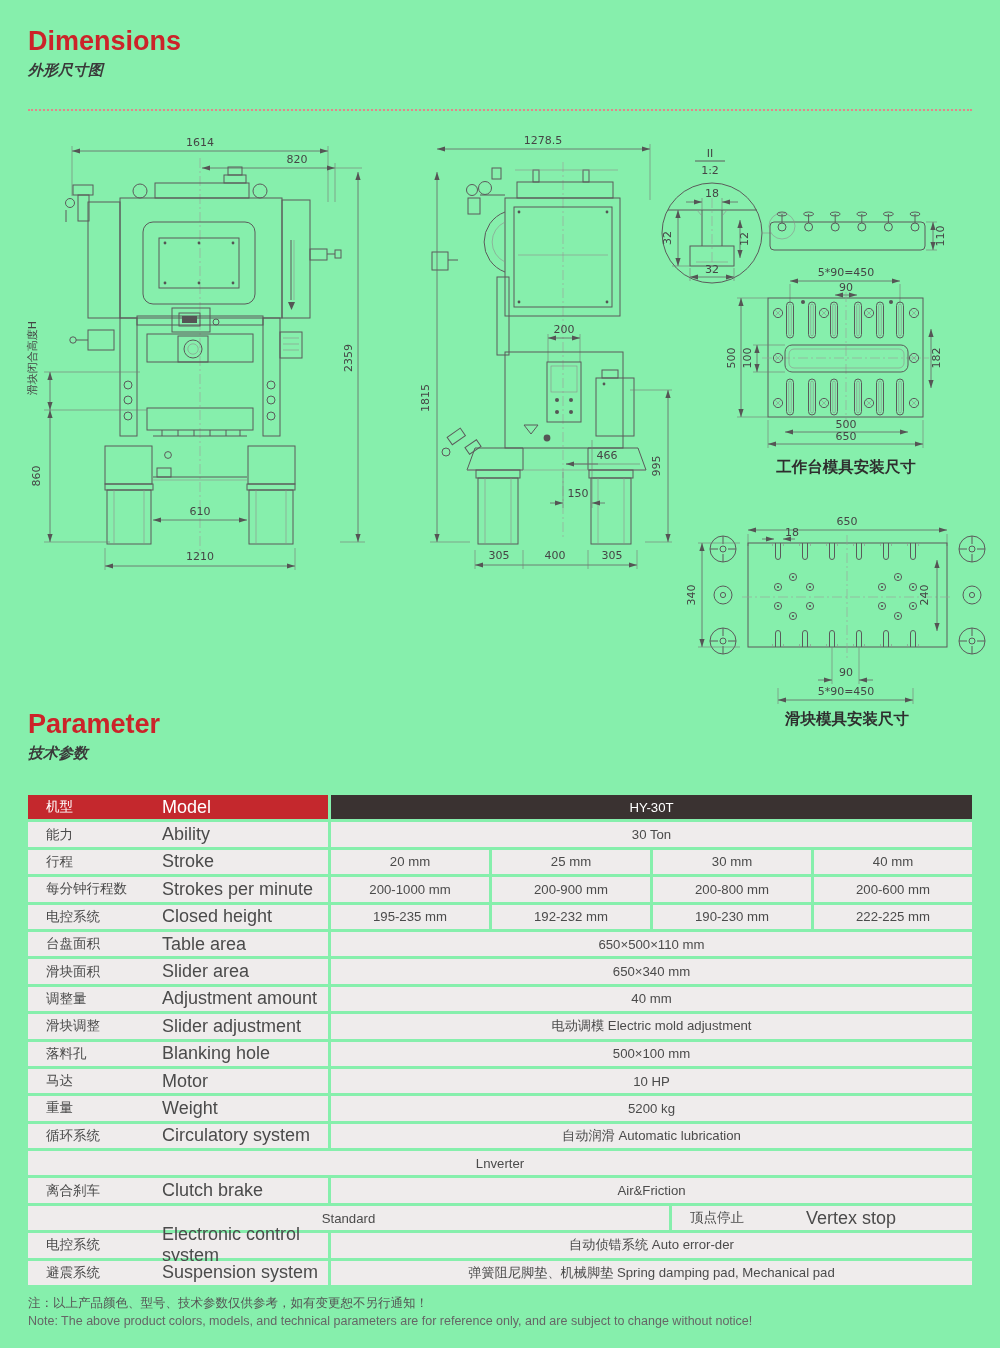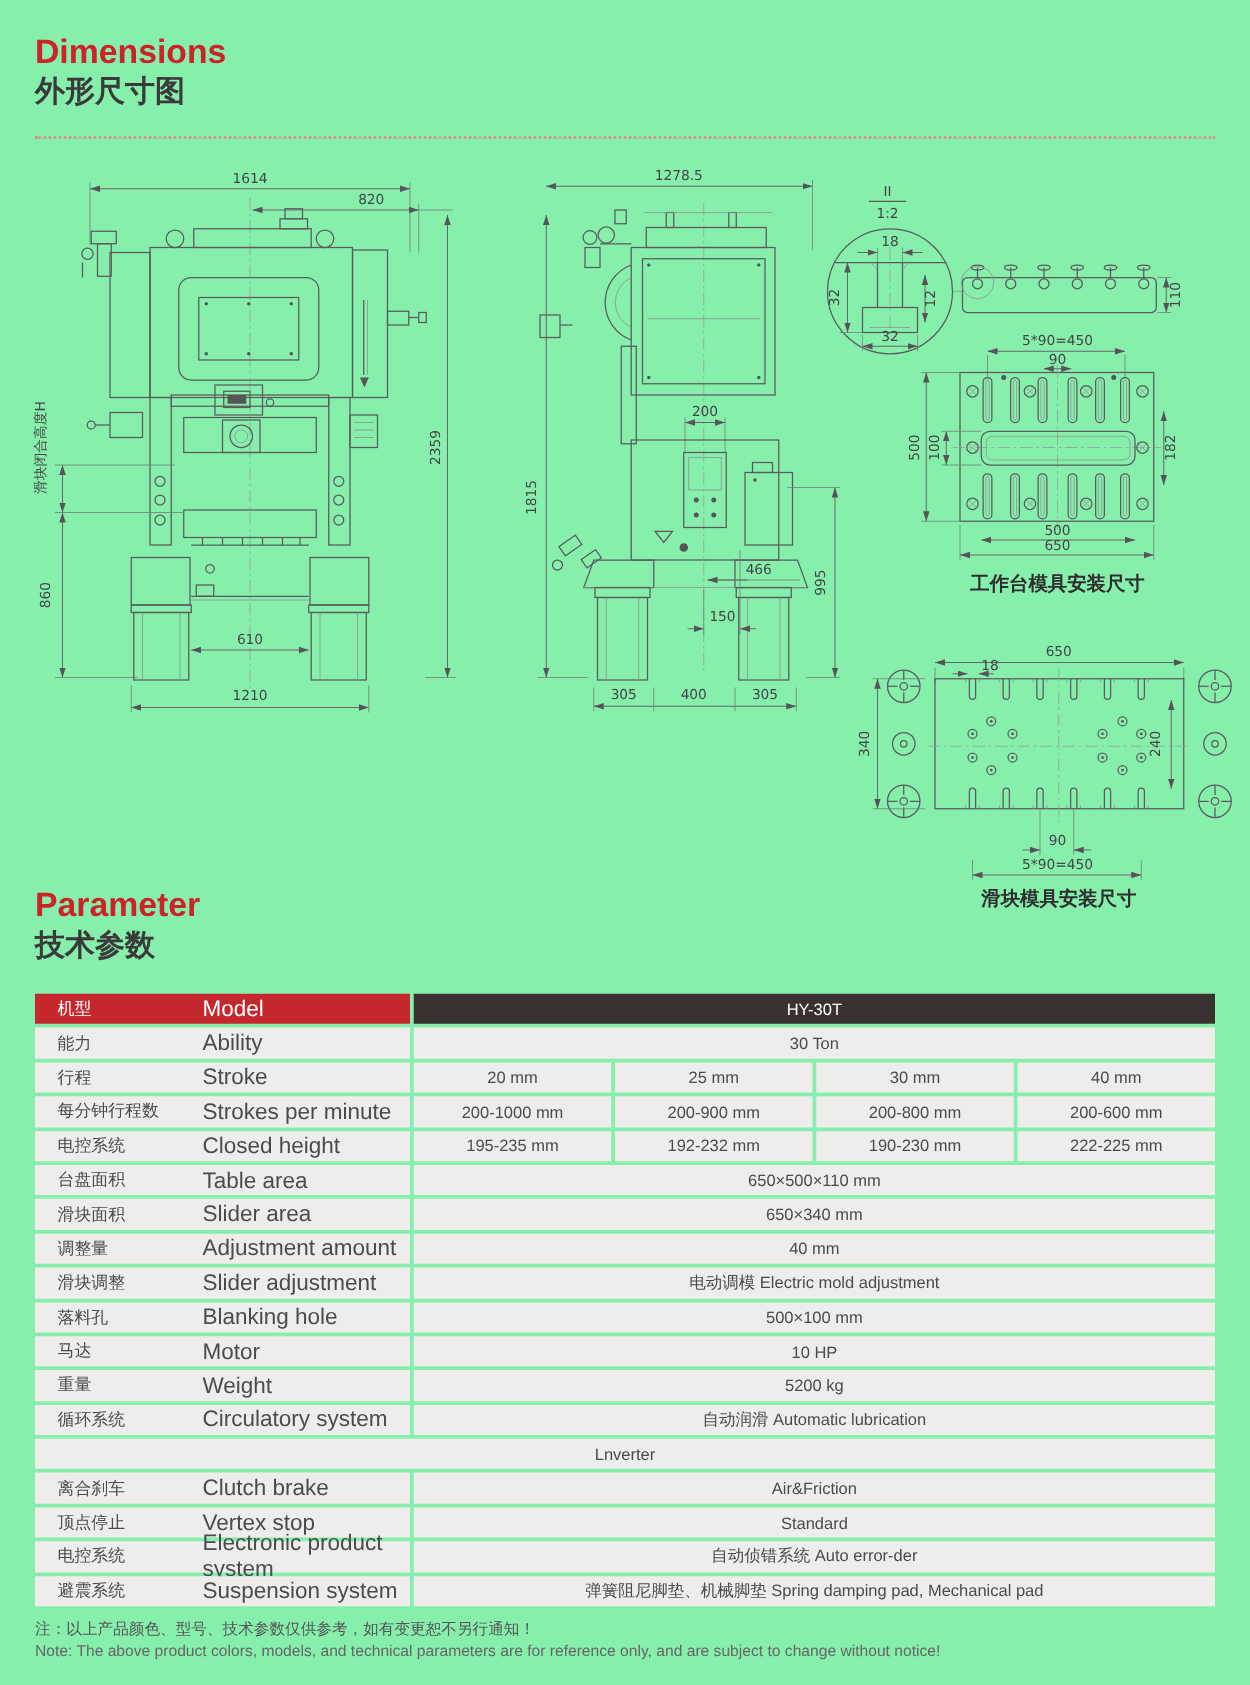--- a/index.html
+++ b/index.html
@@ -1,19 +1,19 @@
 <!DOCTYPE html>
 <html><head>
 <meta charset="utf-8">
 <style>
   html,body{margin:0;padding:0;background:#fff;}
   #page{position:relative;width:1000px;height:1348px;background:#86efac;overflow:hidden;
         font-family:"Liberation Sans","DejaVu Sans",sans-serif;}
   .sec-h1{font-size:27px;font-weight:bold;color:#cc2329;line-height:1;margin:0;}
-  .sec-h2{font-size:24px;font-weight:bold;color:#3a3a3a;line-height:1;margin:7px 0 0 0;}
+  .sec-h2{font-size:15px;font-weight:bold;color:#3a3a3a;line-height:1;margin:7px 0 0 0;font-style:italic;}
   #dim-header{position:absolute;left:28px;top:28px;}
   #param-header{position:absolute;left:28px;top:711px;}
   .dotline{position:absolute;left:28px;top:109px;width:944px;border-top:2px dotted #e2878a;}
   
   #drawings{position:absolute;left:0;top:120px;width:1000px;height:618px;}
   .ln{fill:none;stroke:#5b5b5b;stroke-width:1;}
   .lt{fill:none;stroke:#8d8d8d;stroke-width:.6;}
   .dim{fill:none;stroke:#666;stroke-width:.8;}
   .ext{fill:none;stroke:#777;stroke-width:.6;}
   .cl{fill:none;stroke:#9a9a9a;stroke-width:.6;stroke-dasharray:10 3 2 3;}
@@ -596,30 +596,30 @@
         <div class="cell value-cell">Lnverter</div>
       </div>
       <div class="trow">
         <div class="cell label-cell">
           <div class="zh">离合刹车</div>
           <div class="en">Clutch brake</div>
         </div>
         <div class="cell value-cell">Air&amp;Friction</div>
       </div>
       <div class="trow">
+        <div class="cell value-cell">Standard</div>
         <div class="cell label-cell">
           <div class="zh">顶点停止</div>
           <div class="en">Vertex stop</div>
         </div>
-        <div class="cell value-cell">Standard</div>
       </div>
       <div class="trow">
         <div class="cell label-cell">
           <div class="zh">电控系统</div>
-          <div class="en">Electronic product system</div>
+          <div class="en">Electronic control system</div>
         </div>
         <div class="cell value-cell">自动侦错系统 Auto error-der</div>
       </div>
       <div class="trow">
         <div class="cell label-cell">
           <div class="zh">避震系统</div>
           <div class="en">Suspension system</div>
         </div>
         <div class="cell value-cell">弹簧阻尼脚垫、机械脚垫 Spring damping pad, Mechanical pad</div>
       </div>

